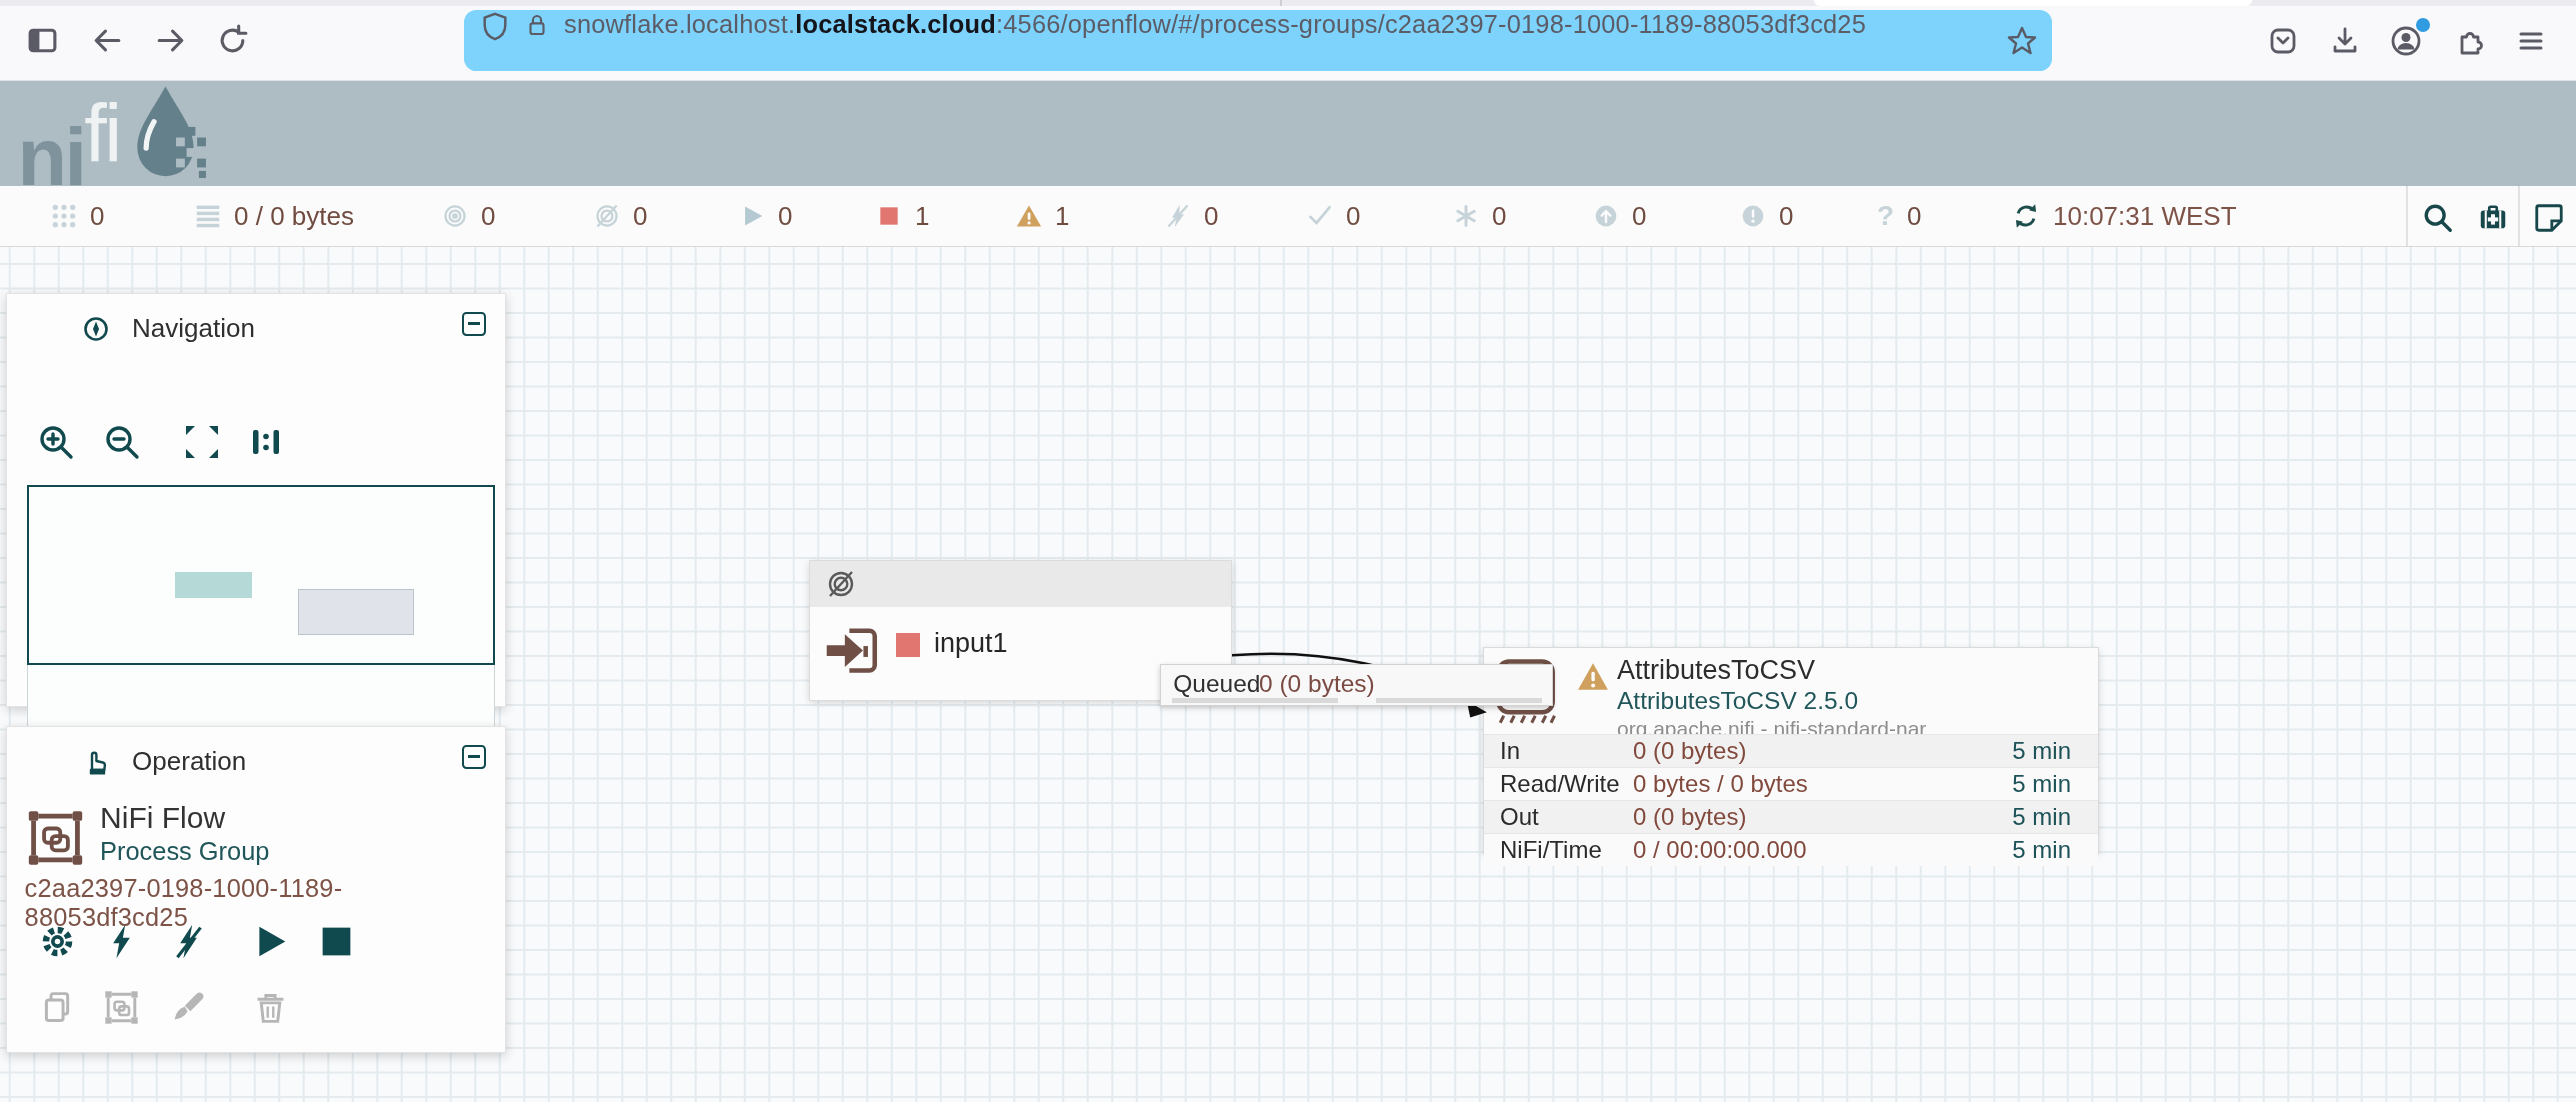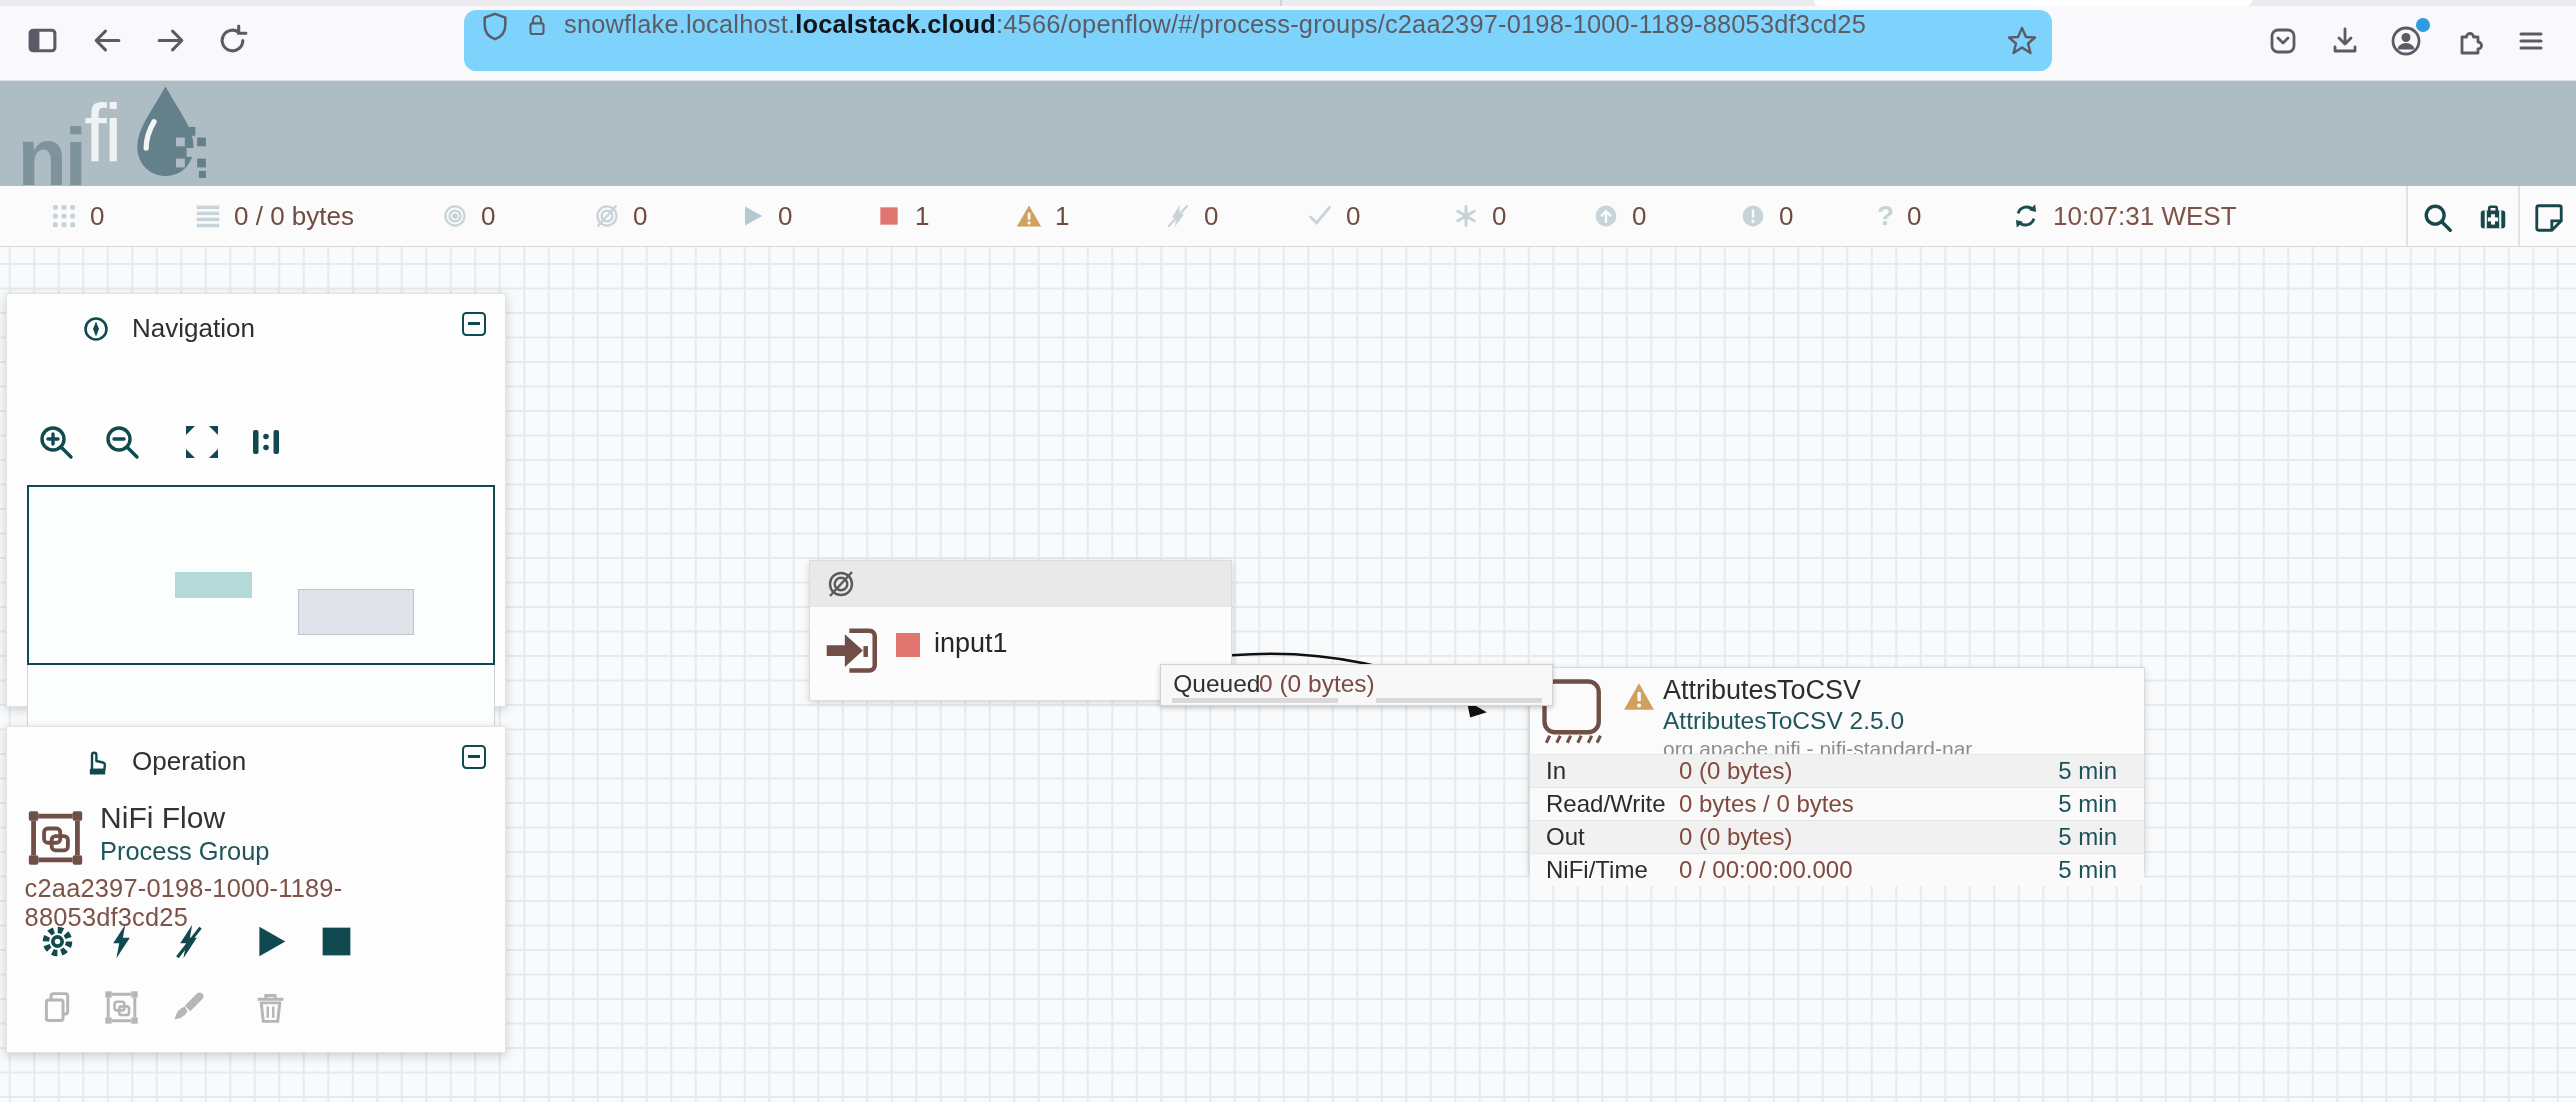--- a/index.html
+++ b/index.html
@@ -72,21 +72,21 @@
   
   #input-port { position:absolute; left:809px; top:313px; width:423px; height:141px; background:#fcfcfc; border:0.9px solid #dcdcdc; box-shadow:0 1.8px 7px rgba(0,0,0,.15); z-index:4; }
   #input-port .strip { position:absolute; left:0; top:0; right:0; height:46px; background:#e9e9e9; }
   #input-port .nt { position:absolute; left:16px; top:8px; color:#5a5a5a; }
   #input-port .port-ic { position:absolute; left:14px; top:65px; color:#6f4f46; }
   #input-port .runsq { position:absolute; left:86px; top:72px; width:24px; height:24px; background:#e17671; }
   #input-port .pname { position:absolute; left:124px; top:67px; font-size:27px; color:#262626; }
 
   #conn-svg { position:absolute; left:0; top:0; z-index:3; pointer-events:none; }
 
-  #processor { position:absolute; left:1483px; top:420px; width:616px; height:207px; background:#fbfbfb; border:0.9px solid #dadada; box-shadow:0 1.8px 7px rgba(0,0,0,.15); z-index:2;margin-left:46px; }
+  #processor { position:absolute; left:1483px; top:400px; width:616px; height:207px; background:#fbfbfb; border:0.9px solid #dadada; box-shadow:0 1.8px 7px rgba(0,0,0,.15); z-index:2; }
   #proc-ic { position:absolute; left:10.5px; top:9.6px; color:#6f4f46; }
   #proc-warn { position:absolute; left:93px; top:14px; }
   #proc-name { position:absolute; left:133px; top:7px; font-size:27px; color:#2c2c2c; }
   #proc-type { position:absolute; left:133px; top:39px; font-size:24.5px; color:#21575b; }
   #proc-bundle { position:absolute; left:133px; top:69px; font-size:21px; color:#8d8d8d; }
   #proc-stats { position:absolute; left:0; top:86px; right:0; }
   .stat-row { position:relative; height:33px; display:flex; align-items:center; border-top:0.9px solid #e6e6e6; font-size:24px; }
   .stat-row:nth-child(odd) { background:#f1f1f1; }
   .stat-row:nth-child(even) { background:#fafafa; }
   .stat-label { position:absolute; left:16px; color:#2b2b2b; }

